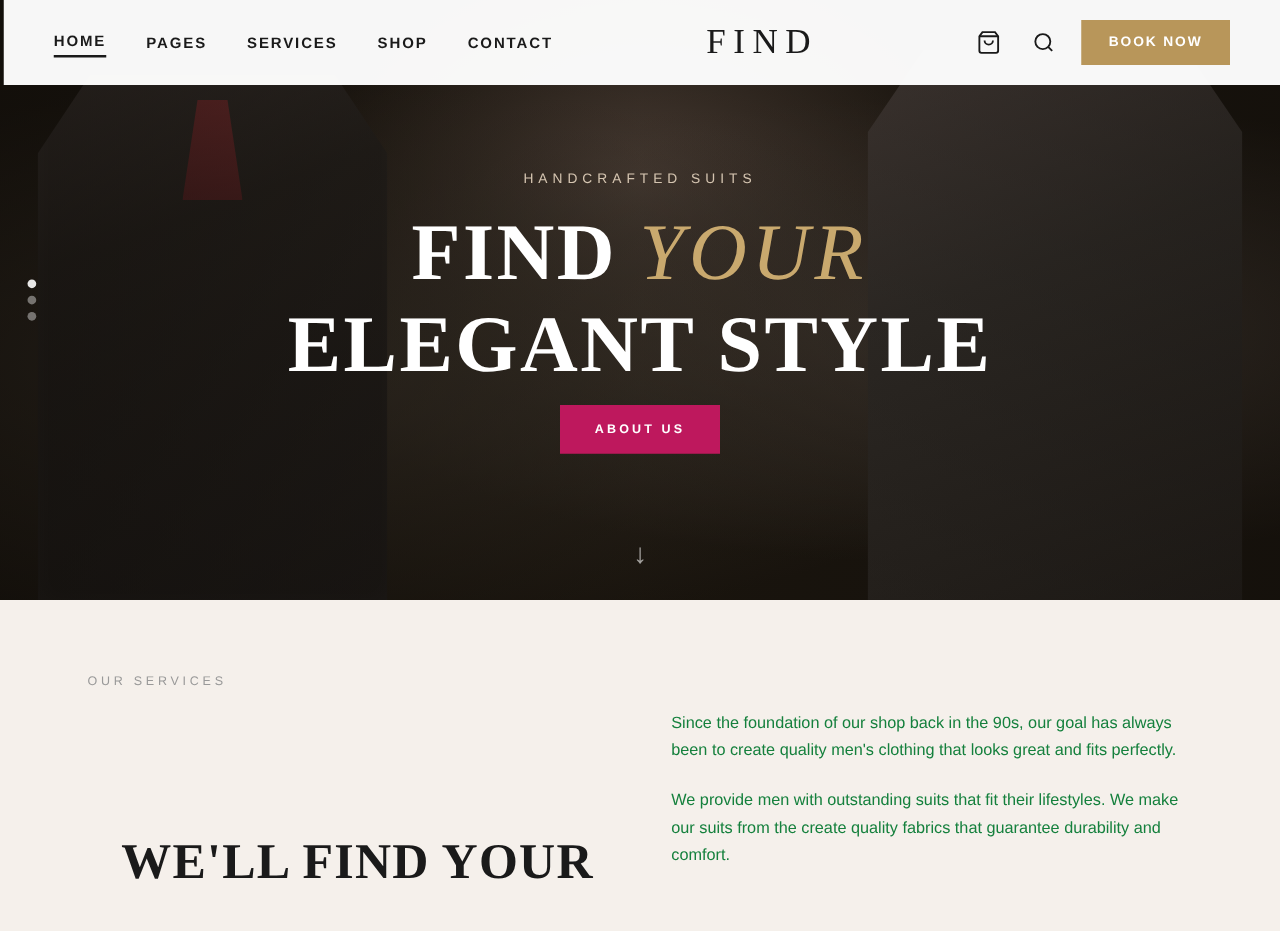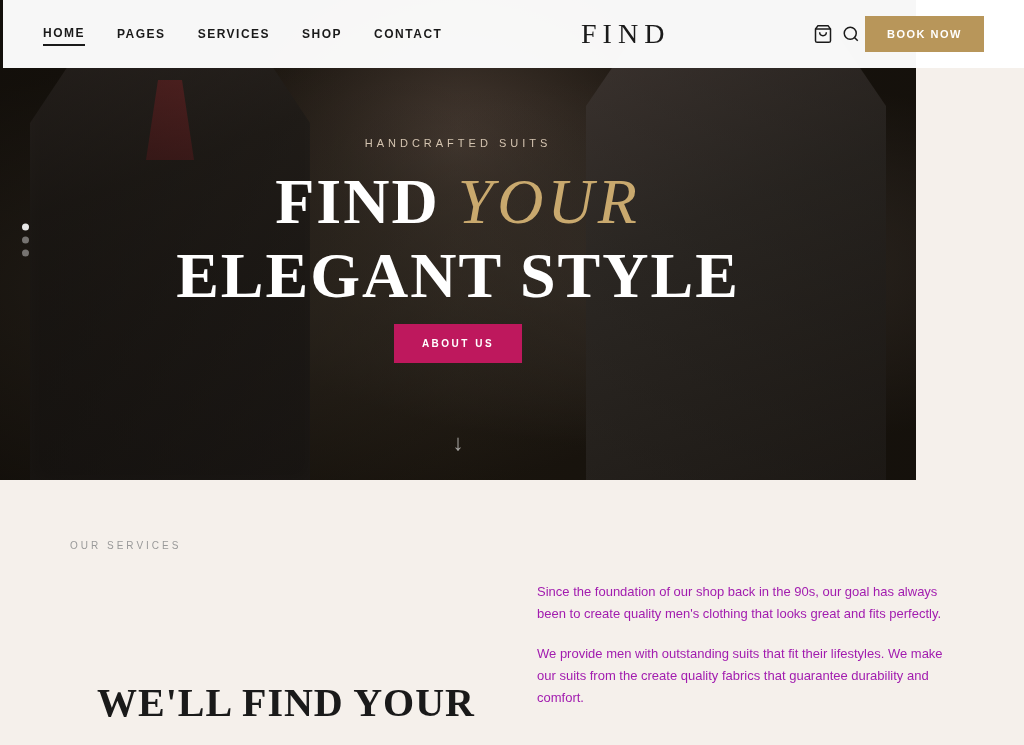--- a/index.html
+++ b/index.html
@@ -41,20 +41,21 @@
       font-size: 28px;
       font-weight: 400;
       letter-spacing: 6px;
       color: #1a1a1a;
       text-align: center;
       flex: 1;
     }
     .nav-right {
       display: flex;
       align-items: center;
+      gap: 16px;
     }
     .nav-icon {
       cursor: pointer;
       color: #1a1a1a;
       font-size: 18px;
       width: 28px;
       height: 28px;
       display: flex; align-items: center; justify-content: center;
     }
     .book-btn {
@@ -66,21 +67,21 @@
       font-weight: 700;
       letter-spacing: 1.5px;
       text-transform: uppercase;
       cursor: pointer;
       font-family: Arial, sans-serif;
     }
 
     
     .hero {
       position: relative;
-      width: 916px;
+      width: 1024px;
       height: 480px;
       overflow: hidden;
       background: #1a1510;
     }
     .hero-bg {
       position: absolute;
       inset: 0;
       background: linear-gradient(
         to right,
         rgba(10,8,6,0.55) 0%,
@@ -207,21 +208,21 @@
     .services-section {
       background: #f5f0eb;
       padding: 60px 70px 40px 70px;
     }
     .services-tag {
       font-family: Arial, sans-serif;
       font-size: 10px;
       letter-spacing: 3px;
       text-transform: uppercase;
       color: #999;
-      margin-bottom: 22px;
+      margin-bottom: 8px;
     }
     .services-layout {
       display: flex;
       gap: 60px;
       align-items: flex-end;
       margin-left: 27px;
     }
     .services-left {
       flex: 0 0 380px;
     }
@@ -235,21 +236,21 @@
       letter-spacing: 1px;
     }
     .services-right {
       flex: 1;
       padding-top: 8px;
     }
     .services-para {
       font-family: Arial, sans-serif;
       font-size: 13px;
       line-height: 1.7;
-      color: #a21caf;
+      color: #15803d;
       margin-bottom: 18px;
     }
 
     
     .icons-row {
       display: flex;
       gap: 0;
       margin-top: 40px;
       border-top: 1px solid #e0d8d0;
       padding-top: 30px;

